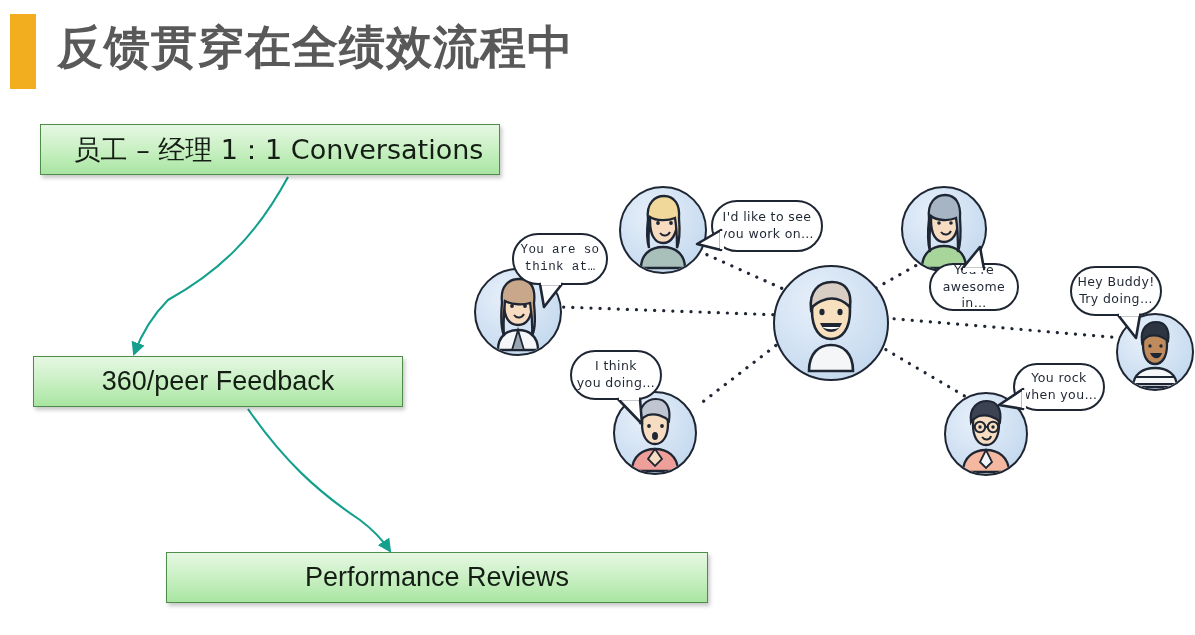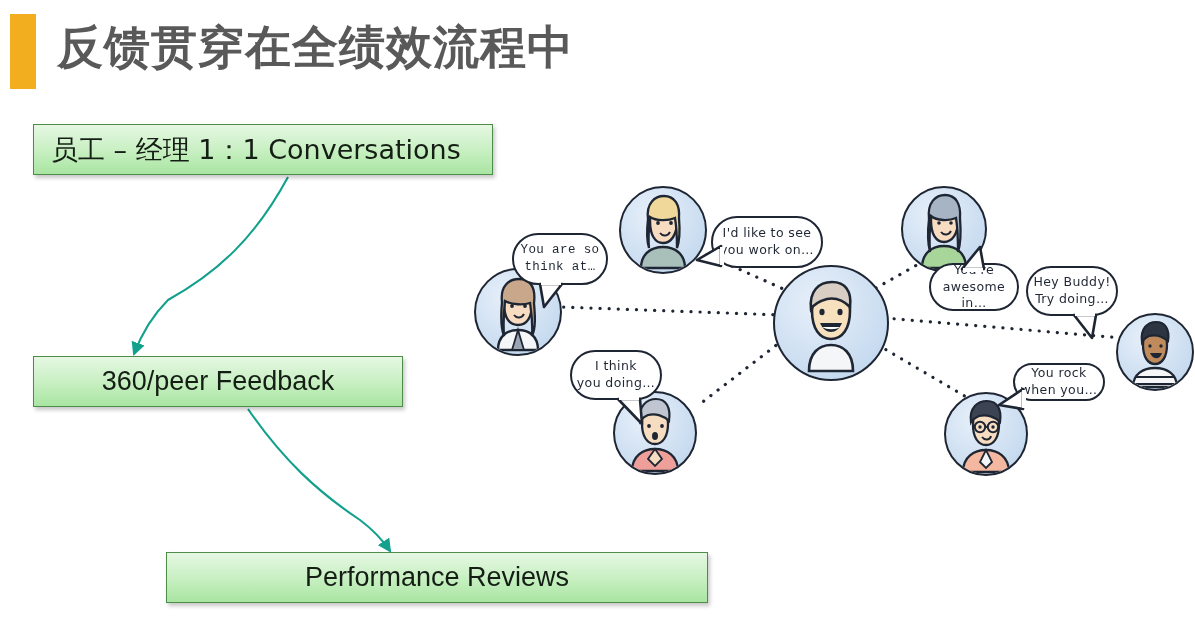--- a/index.html
+++ b/index.html
@@ -43,25 +43,25 @@
     border: 1px solid #4E8C4A;
     background: linear-gradient(to bottom, #E6F7E3 0%, #C6EFC0 55%, #A9E5A2 100%);
     box-shadow: 2px 3px 4px rgba(0,0,0,0.22);
     display: flex;
     align-items: center;
     color: #141E14;
     font-size: 27px;
     white-space: nowrap;
   }
   #box-conversations {
-    left: 33px;
+    left: 40px;
     top: 124px;
     width: 460px;
     height: 51px;
-    justify-content: flex-start;
+    justify-content: center;
     padding-left: 17px;
     font-family: "DejaVu Sans", "Liberation Sans", sans-serif;
   }
   #box-feedback {
     left: 33px;
     top: 356px;
     width: 370px;
     height: 51px;
     justify-content: center;
   }
@@ -238,21 +238,21 @@
   <div>
     <div>You are so</div>
     <div>think at…</div>
   </div>
   <svg style="position:absolute; left:22px; top:48px; overflow:visible;" width="30" height="26">
     <path d="M4 1 L26 1 L8 24 Z" fill="#ffffff" stroke="#1F2633" stroke-width="2.6" stroke-linejoin="round"></path>
     <path d="M5 0 L25 0" stroke="#ffffff" stroke-width="4"></path>
   </svg>
 </div>
 
-<div class="bubble" id="bubble-top-left" style="left:711px; top:200px; width:112px; height:52px;margin-top:16px;">
+<div class="bubble" id="bubble-top-left" style="left:711px; top:200px; width:112px; height:52px;">
   <div>
     <div>I'd like to see</div>
     <div>you work on…</div>
   </div>
   <svg style="position:absolute; left:-18px; top:26px; overflow:visible;" width="30" height="26">
     <path d="M26 2 L26 22 L2 16 Z" fill="#ffffff" stroke="#1F2633" stroke-width="2.6" stroke-linejoin="round"></path>
     <path d="M27 3 L27 21" stroke="#ffffff" stroke-width="4"></path>
   </svg>
 </div>
 
@@ -260,32 +260,32 @@
   <div>
     <div>You're</div>
     <div>awesome in…</div>
   </div>
   <svg style="position:absolute; left:27px; top:-20px; overflow:visible;" width="30" height="26">
     <path d="M4 24 L26 24 L22 2 Z" fill="#ffffff" stroke="#1F2633" stroke-width="2.6" stroke-linejoin="round"></path>
     <path d="M5 25 L25 25" stroke="#ffffff" stroke-width="4"></path>
   </svg>
 </div>
 
-<div class="bubble" id="bubble-right" style="left:1026px; top:266px; width:92px; height:50px;">
+<div class="bubble" id="bubble-right" style="left:1070px; top:266px; width:92px; height:50px;">
   <div>
     <div>Hey Buddy!</div>
     <div>Try doing…</div>
   </div>
   <svg style="position:absolute; left:44px; top:46px; overflow:visible;" width="30" height="26">
     <path d="M2 1 L24 1 L20 24 Z" fill="#ffffff" stroke="#1F2633" stroke-width="2.6" stroke-linejoin="round"></path>
     <path d="M3 0 L23 0" stroke="#ffffff" stroke-width="4"></path>
   </svg>
 </div>
 
-<div class="bubble" id="bubble-bottom-right" style="left:1013px; top:363px; width:92px; height:38px;">
+<div class="bubble" id="bubble-bottom-right" style="left:1013px; top:363px; width:92px; height:48px;">
   <div>
     <div>You rock</div>
     <div>when you…</div>
   </div>
   <svg style="position:absolute; left:-18px; top:22px; overflow:visible;" width="30" height="26">
     <path d="M26 2 L26 22 L2 18 Z" fill="#ffffff" stroke="#1F2633" stroke-width="2.6" stroke-linejoin="round"></path>
     <path d="M27 3 L27 21" stroke="#ffffff" stroke-width="4"></path>
   </svg>
 </div>
 

